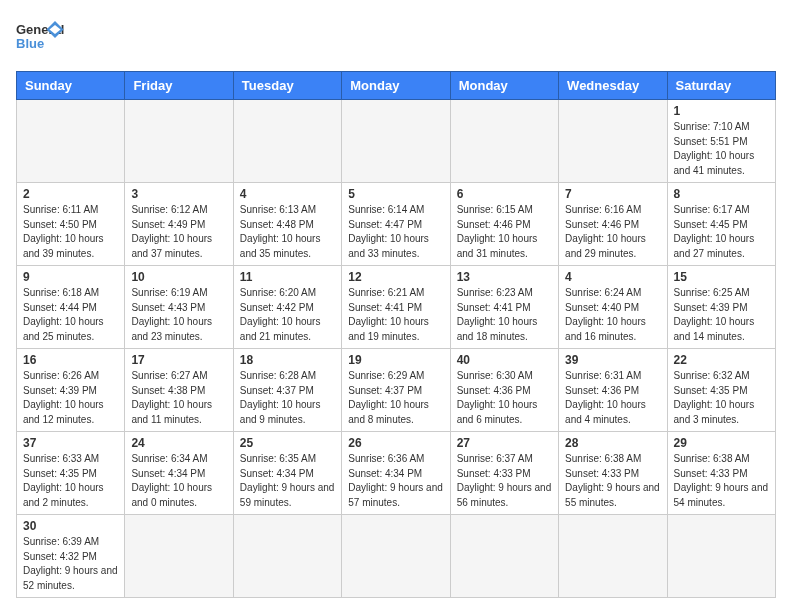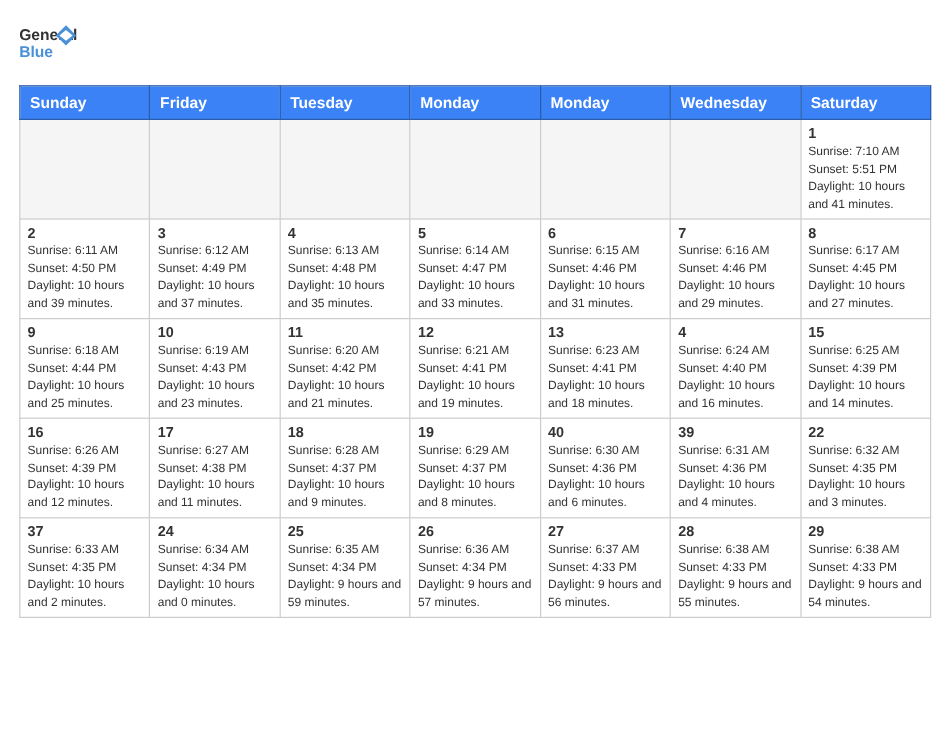--- a/index.html
+++ b/index.html
@@ -231,14 +231,26 @@
         </td>
         <td>
           <span class="day-num">28</span>
           <div class="day-info">Sunrise: 6:38 AM<br>Sunset: 4:33 PM<br>Daylight: 9 hours and 55 minutes.</div>
         </td>
         <td>
           <span class="day-num">29</span>
           <div class="day-info">Sunrise: 6:38 AM<br>Sunset: 4:33 PM<br>Daylight: 9 hours and 54 minutes.</div>
         </td>
       </tr>
+      <tr class="week-row">
+        <td>
+          <span class="day-num">30</span>
+          <div class="day-info">Sunrise: 6:39 AM<br>Sunset: 4:32 PM<br>Daylight: 9 hours and 52 minutes.</div>
+        </td>
+        <td class="empty"></td>
+        <td class="empty"></td>
+        <td class="empty"></td>
+        <td class="empty"></td>
+        <td class="empty"></td>
+        <td class="empty"></td>
+      </tr>
     </tbody>
 </table>
 
 </body></html>

